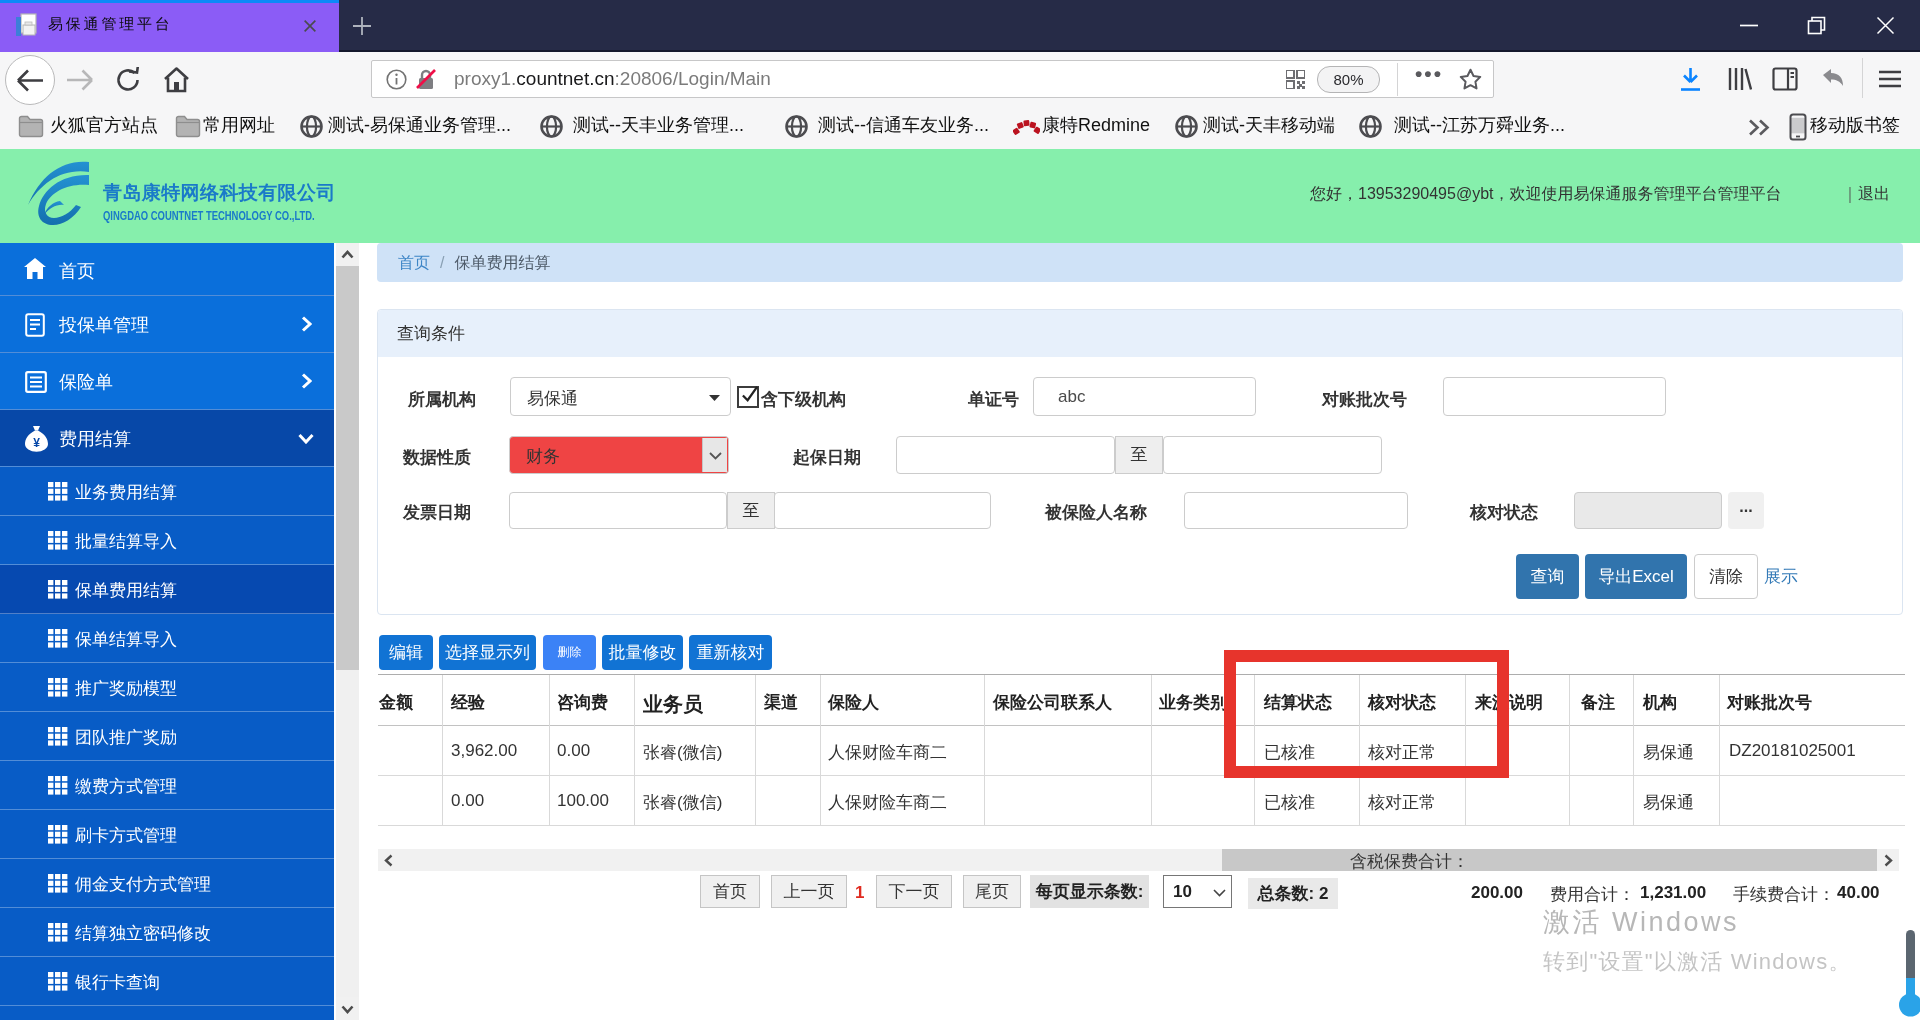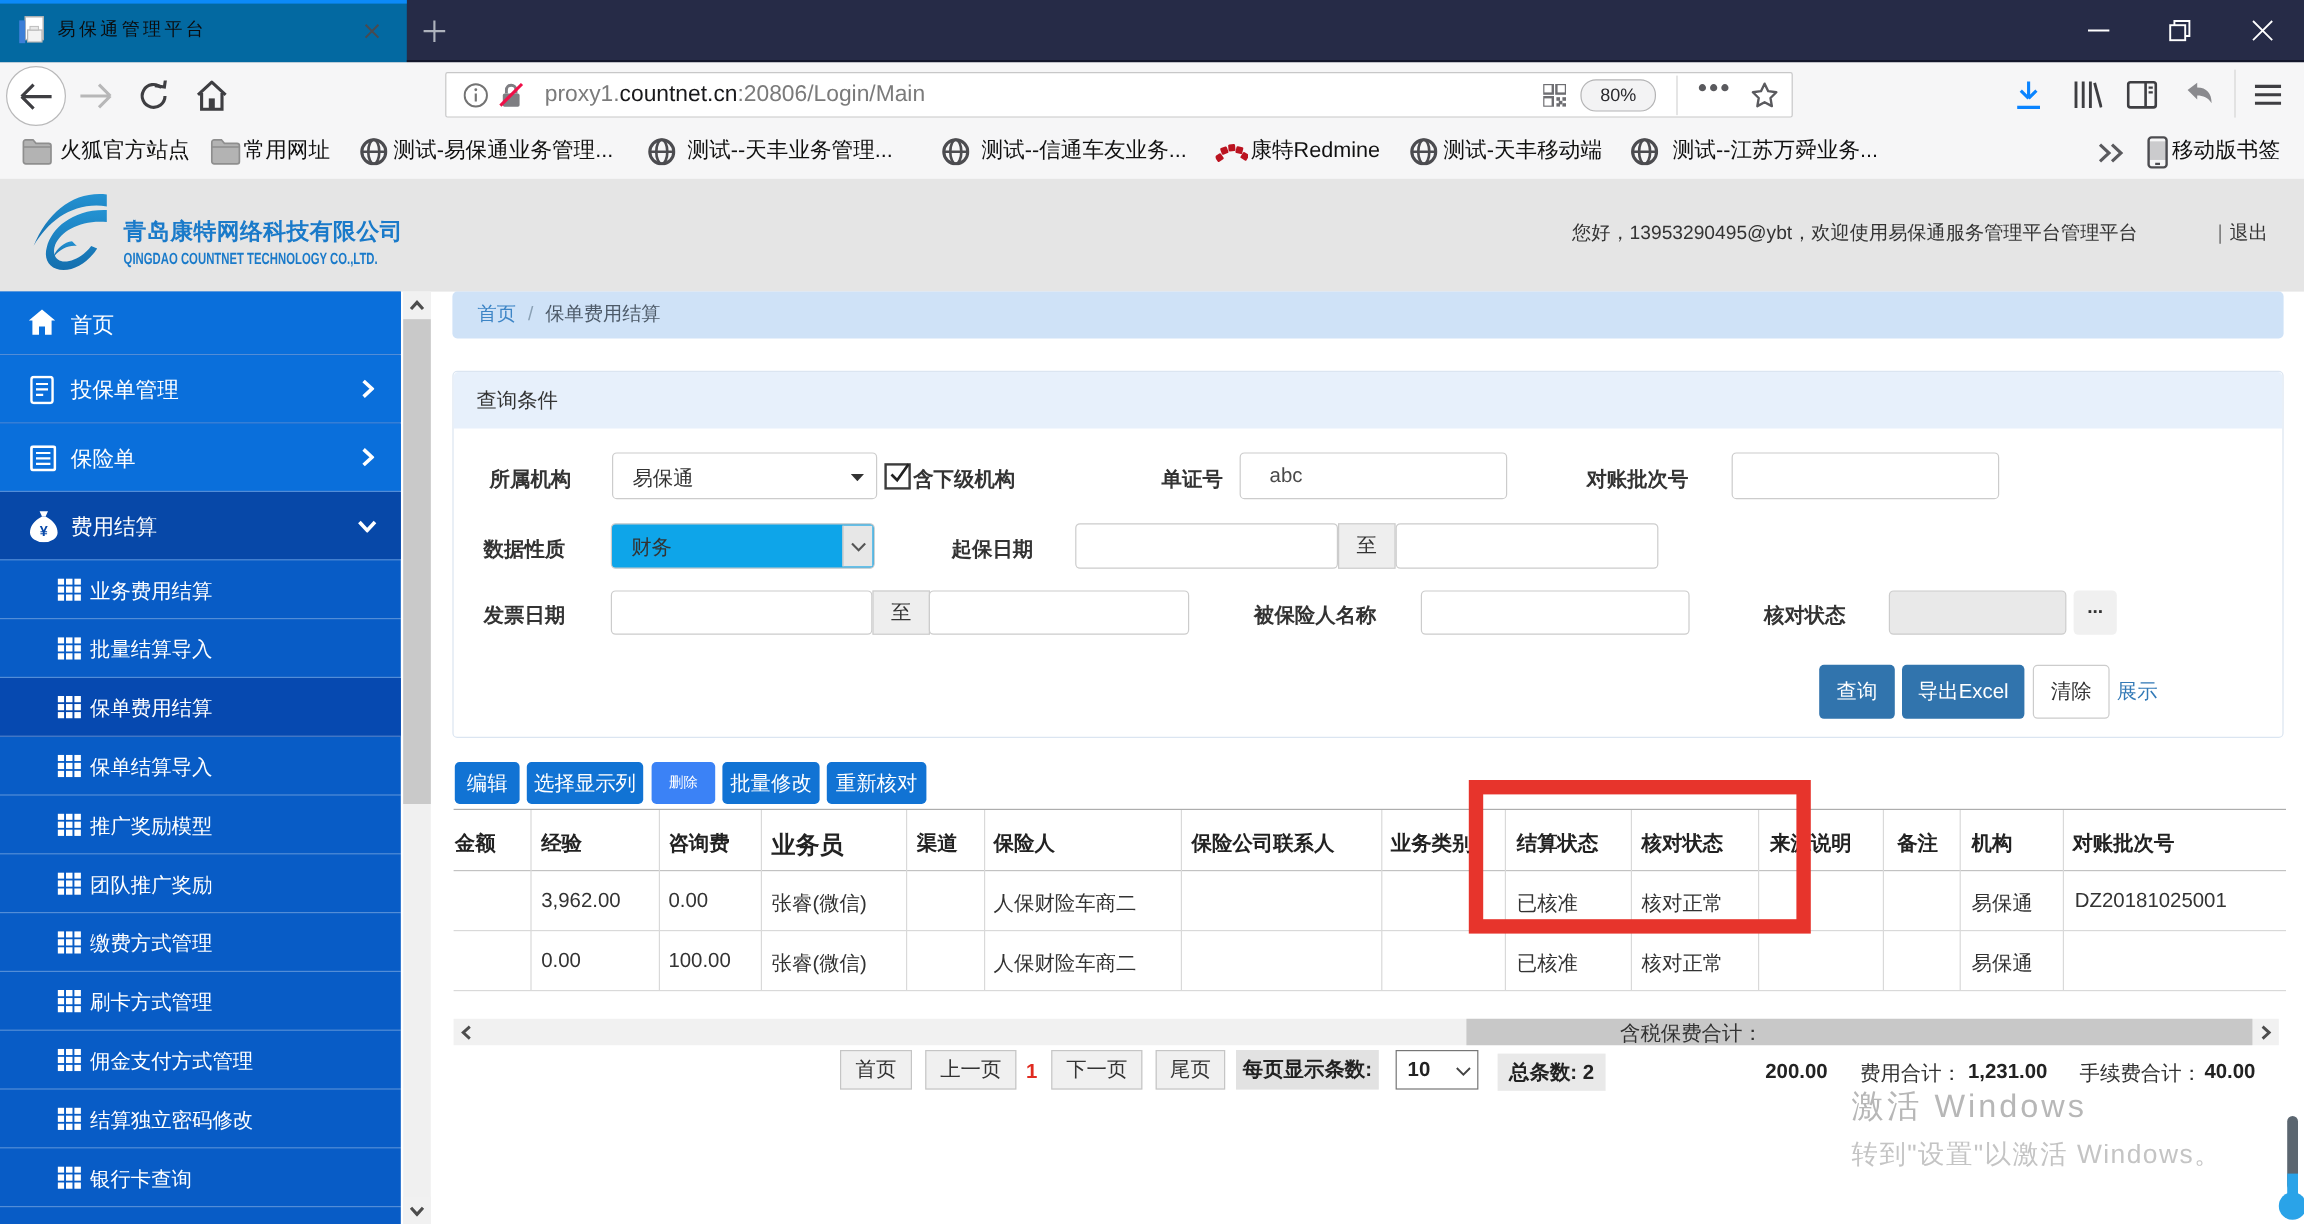--- a/index.html
+++ b/index.html
@@ -8,21 +8,21 @@
 .abs { position:absolute; }
 svg { display:block; }
 .lbl { font-size:17px; font-weight:bold; color:#333; }
 .inp { border:1px solid #ccc; border-radius:4px; background:#fff; font-size:17px; }
 .zhi { width:48px; height:38px; background:#eee; border:1px solid #ccc; font-size:17px; color:#333; text-align:center; line-height:36px; }
 </style>
 </head>
 <body>
 
 <div class="abs" style="left:0;top:0;width:1920px;height:52px;background:#262b47;">
-  <div class="abs" style="left:0;top:0;width:339px;height:52px;background:#0369a1;border-top:3px solid #0c8af8;">
+  <div class="abs" style="left:0;top:0;width:339px;height:52px;background:#8b5cf6;border-top:3px solid #0c8af8;">
     <svg class="abs" style="left:13px;top:9px;" width="26" height="30" viewBox="0 0 26 30">
       <rect x="8" y="2" width="15" height="19" fill="#fff" stroke="#b5b5b5" stroke-width="1.2"></rect>
       <rect x="3" y="5" width="5" height="19" fill="#3d7fd8"></rect>
       <rect x="10" y="13" width="12" height="10" fill="#f3f3f3" stroke="#b5b5b5" stroke-width="1"></rect>
       <rect x="12" y="10" width="7" height="3" fill="#e8e8e8" stroke="#bbb" stroke-width="0.8"></rect>
     </svg>
     <div class="abs" style="left:48px;top:12px;font-size:15px;color:#0c0c0d;letter-spacing:2.8px;">易保通管理平台</div>
     <svg class="abs" style="left:303px;top:16px;" width="14" height="14" viewBox="0 0 17 17">
       <path d="M2 2 L15 15 M15 2 L2 15" stroke="#4a4a4f" stroke-width="2"></path>
     </svg>
@@ -168,21 +168,21 @@
   <div class="abs" style="left:203px;top:8px;">常用网址</div>
   <div class="abs" style="left:328px;top:8px;">测试-易保通业务管理...</div>
   <div class="abs" style="left:573px;top:8px;">测试--天丰业务管理...</div>
   <div class="abs" style="left:818px;top:8px;">测试--信通车友业务...</div>
   <div class="abs" style="left:1042px;top:8px;">康特Redmine</div>
   <div class="abs" style="left:1203px;top:8px;">测试-天丰移动端</div>
   <div class="abs" style="left:1394px;top:8px;">测试--江苏万舜业务...</div>
   <div class="abs" style="left:1810px;top:8px;">移动版书签</div>
 </div>
 
-<div class="abs" style="left:0;top:149px;width:1920px;height:94px;background:#e5e5e5;">
+<div class="abs" style="left:0;top:149px;width:1920px;height:94px;background:#86efac;">
   <svg class="abs" style="left:15px;top:3px;" width="90" height="83" viewBox="0 0 90 83">
     <defs>
       <linearGradient id="lg1" x1="0" y1="0" x2="0" y2="1">
         <stop offset="0" stop-color="#2492d2"></stop>
           <stop offset="1" stop-color="#146fae"></stop>
       </linearGradient>
     </defs>
     <path d="M74 10 C47 7 25 24 13 53 C26 31 47 16 74 20 Z" fill="url(#lg1)"></path>
     <path d="M74 23 C46 22 28 38 24 54 C21 65 27 73 38 73 C48 73 59 66 66 55 L61 53 C55 61 46 66 39 66 C32 66 28 60 31 52 C36 40 53 31 74 33 Z" fill="url(#lg1)"></path>
     <path d="M29 63 C34 56 42 52 49 53 L45 49 C38 50 32 55 29 63 Z" fill="url(#lg1)"></path>
@@ -461,21 +461,21 @@
 </div>
 <div class="abs lbl" style="left:761px;top:388px;">含下级机构</div>
 <div class="abs lbl" style="left:968px;top:388px;">单证号</div>
 <div class="abs inp" style="left:1033px;top:377px;width:223px;height:39px;">
     <span style="position:absolute;left:24px;top:9px;color:#4a4a4a;">abc</span>
   </div>
 <div class="abs lbl" style="left:1322px;top:388px;">对账批次号</div>
 <div class="abs inp" style="left:1443px;top:377px;width:223px;height:39px;"></div>
 
 <div class="abs lbl" style="left:403px;top:446px;">数据性质</div>
-<div class="abs inp" style="left:509px;top:436px;width:220px;height:38px;background:#0ea5e9;">
+<div class="abs inp" style="left:509px;top:436px;width:220px;height:38px;background:#ef4444;">
   <span style="position:absolute;left:16px;top:8px;color:#333;">财务</span>
   <div style="position:absolute;right:1px;top:1px;width:25px;height:34px;background:#e7e7e7;border-left:1px solid #c5c5c5;">
     <svg style="position:absolute;left:6px;top:14px;" width="13" height="8" viewBox="0 0 13 8">
         <path d="M1 1 L6.5 6.5 L12 1" stroke="#555" stroke-width="1.8" fill="none"></path>
       </svg>
   </div>
 </div>
 <div class="abs lbl" style="left:793px;top:446px;">起保日期</div>
 <div class="abs inp" style="left:896px;top:436px;width:219px;height:38px;"></div>
 <div class="abs zhi" style="left:1115px;top:436px;">至</div>

